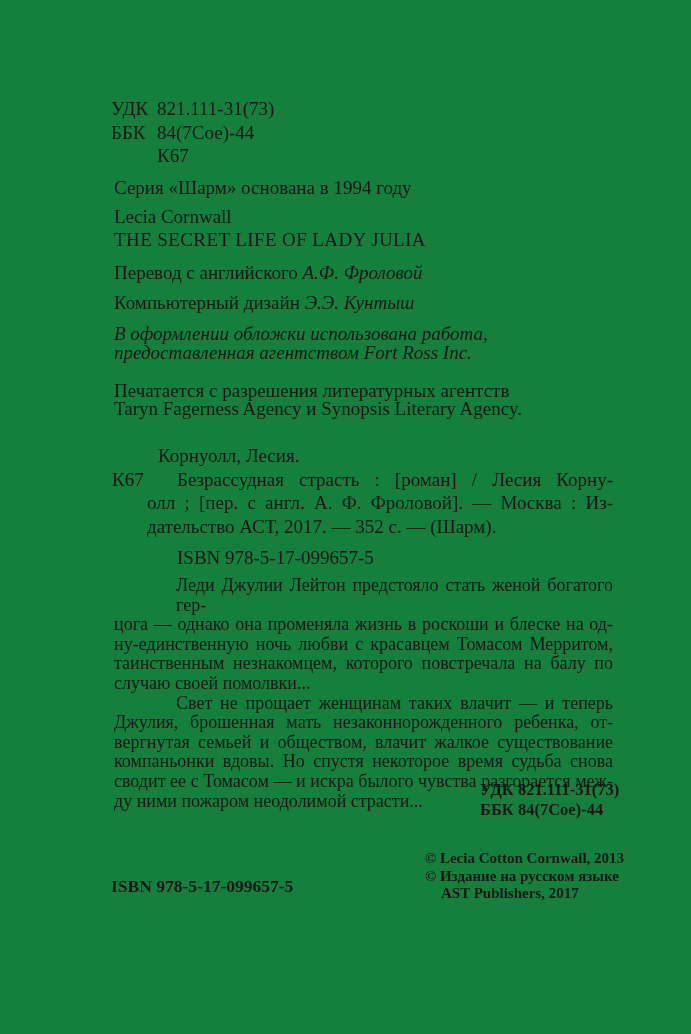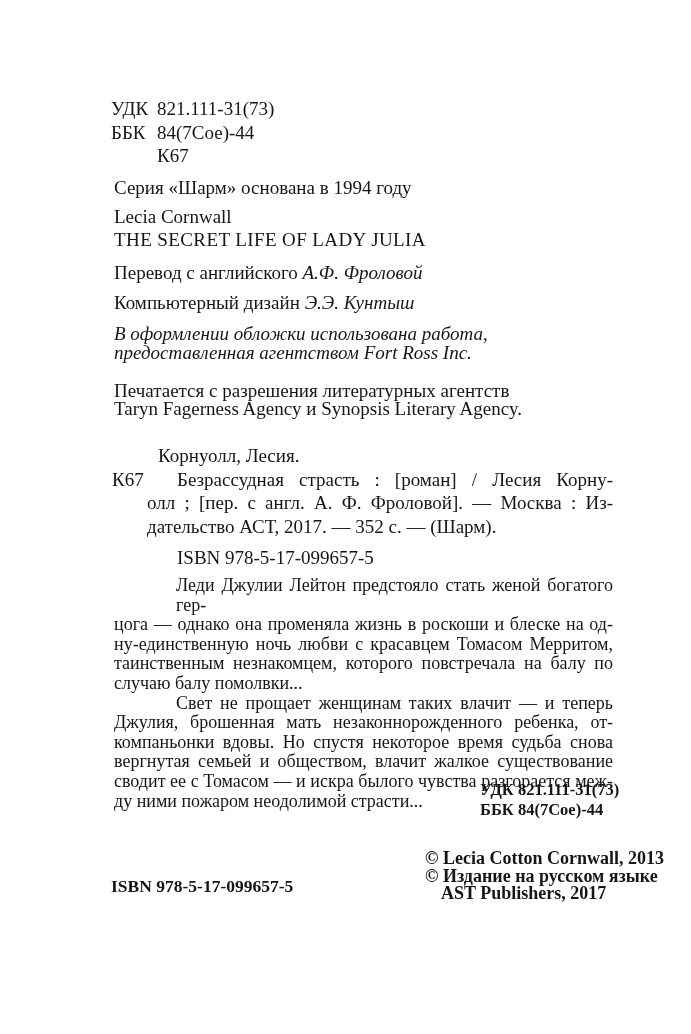--- a/index.html
+++ b/index.html
@@ -4,21 +4,21 @@
 <style>
   html, body {
     margin: 0;
     padding: 0;
     background: #e8e8e8;
   }
   #page {
     position: relative;
     width: 691px;
     height: 1034px;
-    background: #ffffff;
+    background: #15803d;
     font-family: "Liberation Serif", "DejaVu Serif", serif;
     color: #161616;
     overflow: hidden;
   }
   
   #top-codes {
     position: absolute;
     left: 111px;
     top: 97px;
     font-size: 19px;
@@ -102,21 +102,21 @@
     font-size: 16.5px;
     line-height: 19.5px;
     font-weight: bold;
     white-space: nowrap;
   }
   
   #copyright {
     position: absolute;
     left: 425px;
     top: 850px;
-    font-size: 18px;
+    font-size: 15px;
     line-height: 17.5px;
     font-weight: bold;
     white-space: nowrap;
   }
   .copy-indent { margin-left: 16px; }
   
   #isbn-bottom {
     position: absolute;
     left: 111px;
     top: 876px;
@@ -152,25 +152,25 @@
     <div class="cat-line just cont-indent">олл ; [пер. с англ. А. Ф. Фроловой]. — Москва : Из-</div>
     <div class="cat-line cont-indent">дательство АСТ, 2017. — 352 с. — (Шарм).</div>
   </div>
   <div id="catalog-isbn">ISBN 978-5-17-099657-5</div>
 
   <div id="annotation">
     <div class="ann-line just ann-indent">Леди Джулии Лейтон предстояло стать женой богатого гер-</div>
     <div class="ann-line just">цога — однако она променяла жизнь в роскоши и блеске на од-</div>
     <div class="ann-line just">ну-единственную ночь любви с красавцем Томасом Мерритом,</div>
     <div class="ann-line just">таинственным незнакомцем, которого повстречала на балу по</div>
-    <div class="ann-line">случаю балу помолвки...</div>
+    <div class="ann-line">случаю своей помолвки...</div>
     <div class="ann-line just ann-indent">Свет не прощает женщинам таких влачит — и теперь</div>
     <div class="ann-line just">Джулия, брошенная мать незаконнорожденного ребенка, от-</div>
+    <div class="ann-line just">вергнутая семьей и обществом, влачит жалкое существование</div>
     <div class="ann-line just">компаньонки вдовы. Но спустя некоторое время судьба снова</div>
-    <div class="ann-line just">вергнутая семьей и обществом, влачит жалкое существование</div>
     <div class="ann-line just">сводит ее с Томасом — и искра былого чувства разгорается меж-</div>
     <div class="ann-line">ду ними пожаром неодолимой страсти...</div>
   </div>
 
   <div id="bottom-codes">
     <div>УДК 821.111-31(73)</div>
     <div>ББК 84(7Сое)-44</div>
   </div>
 
   <div id="copyright">

